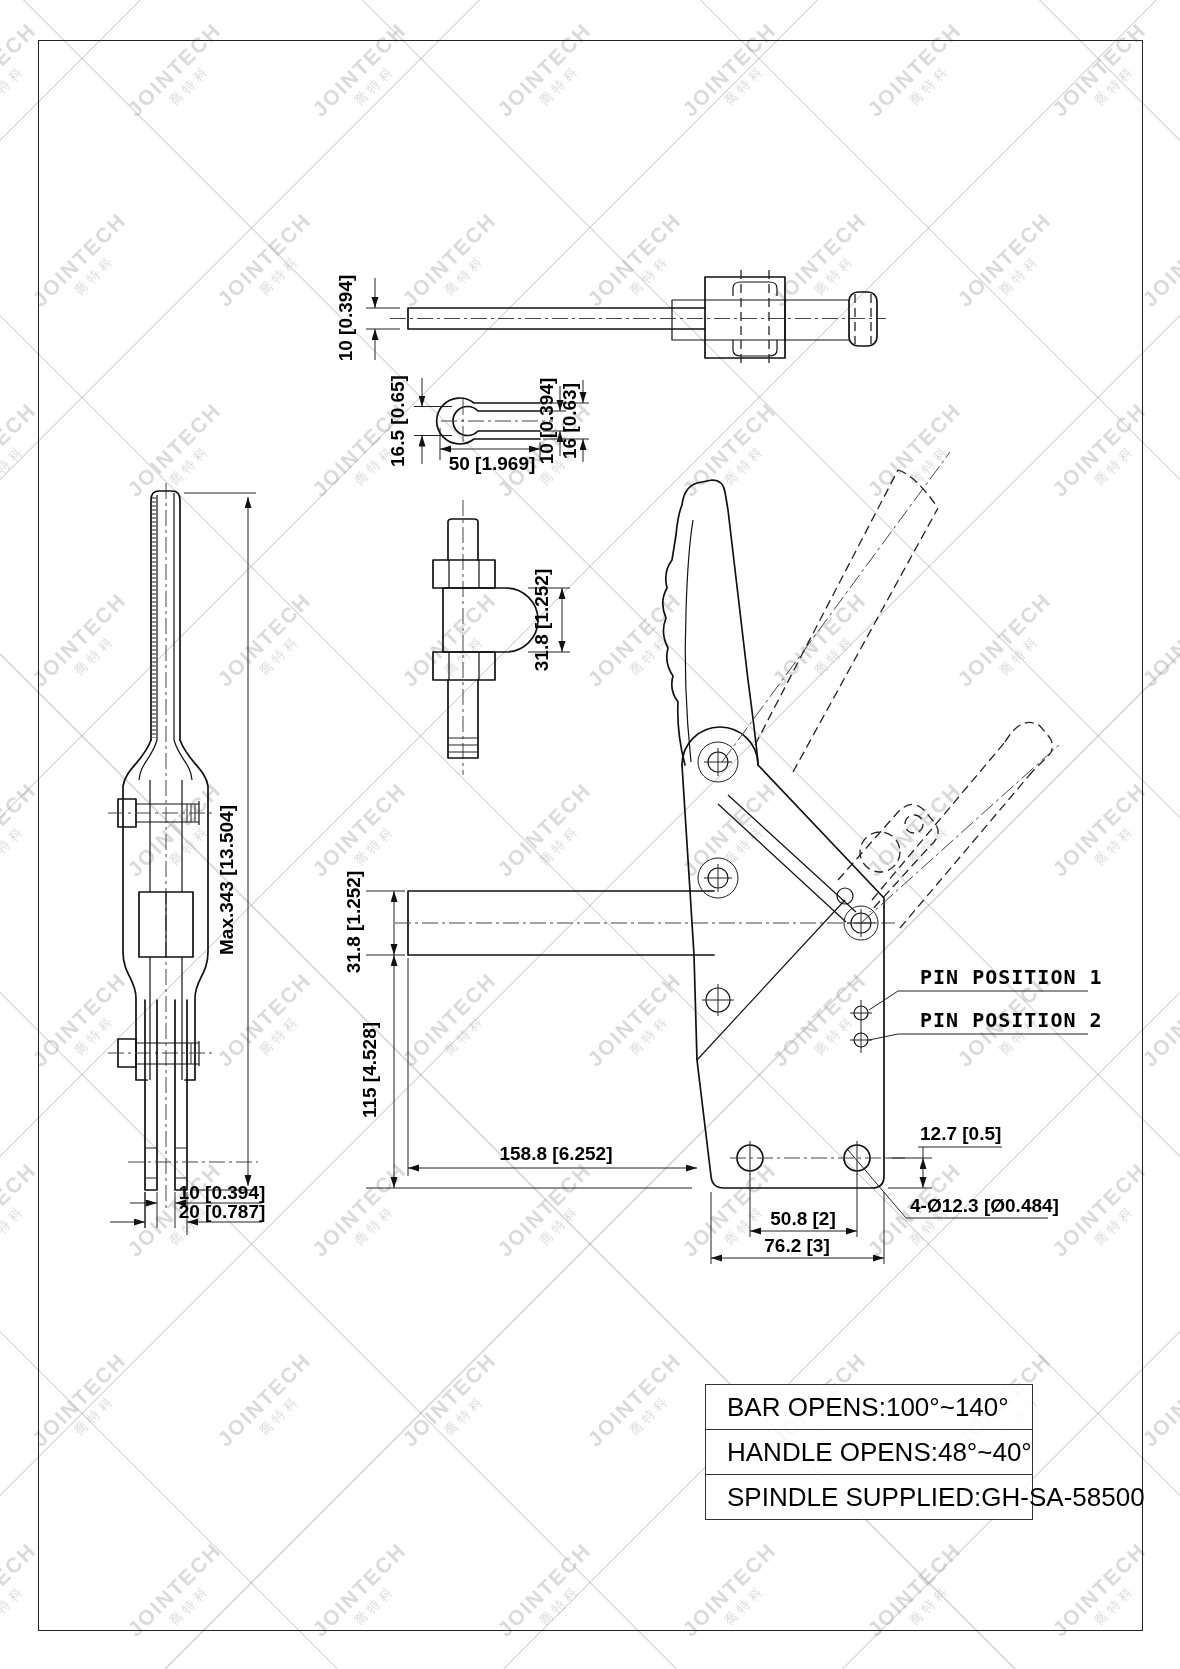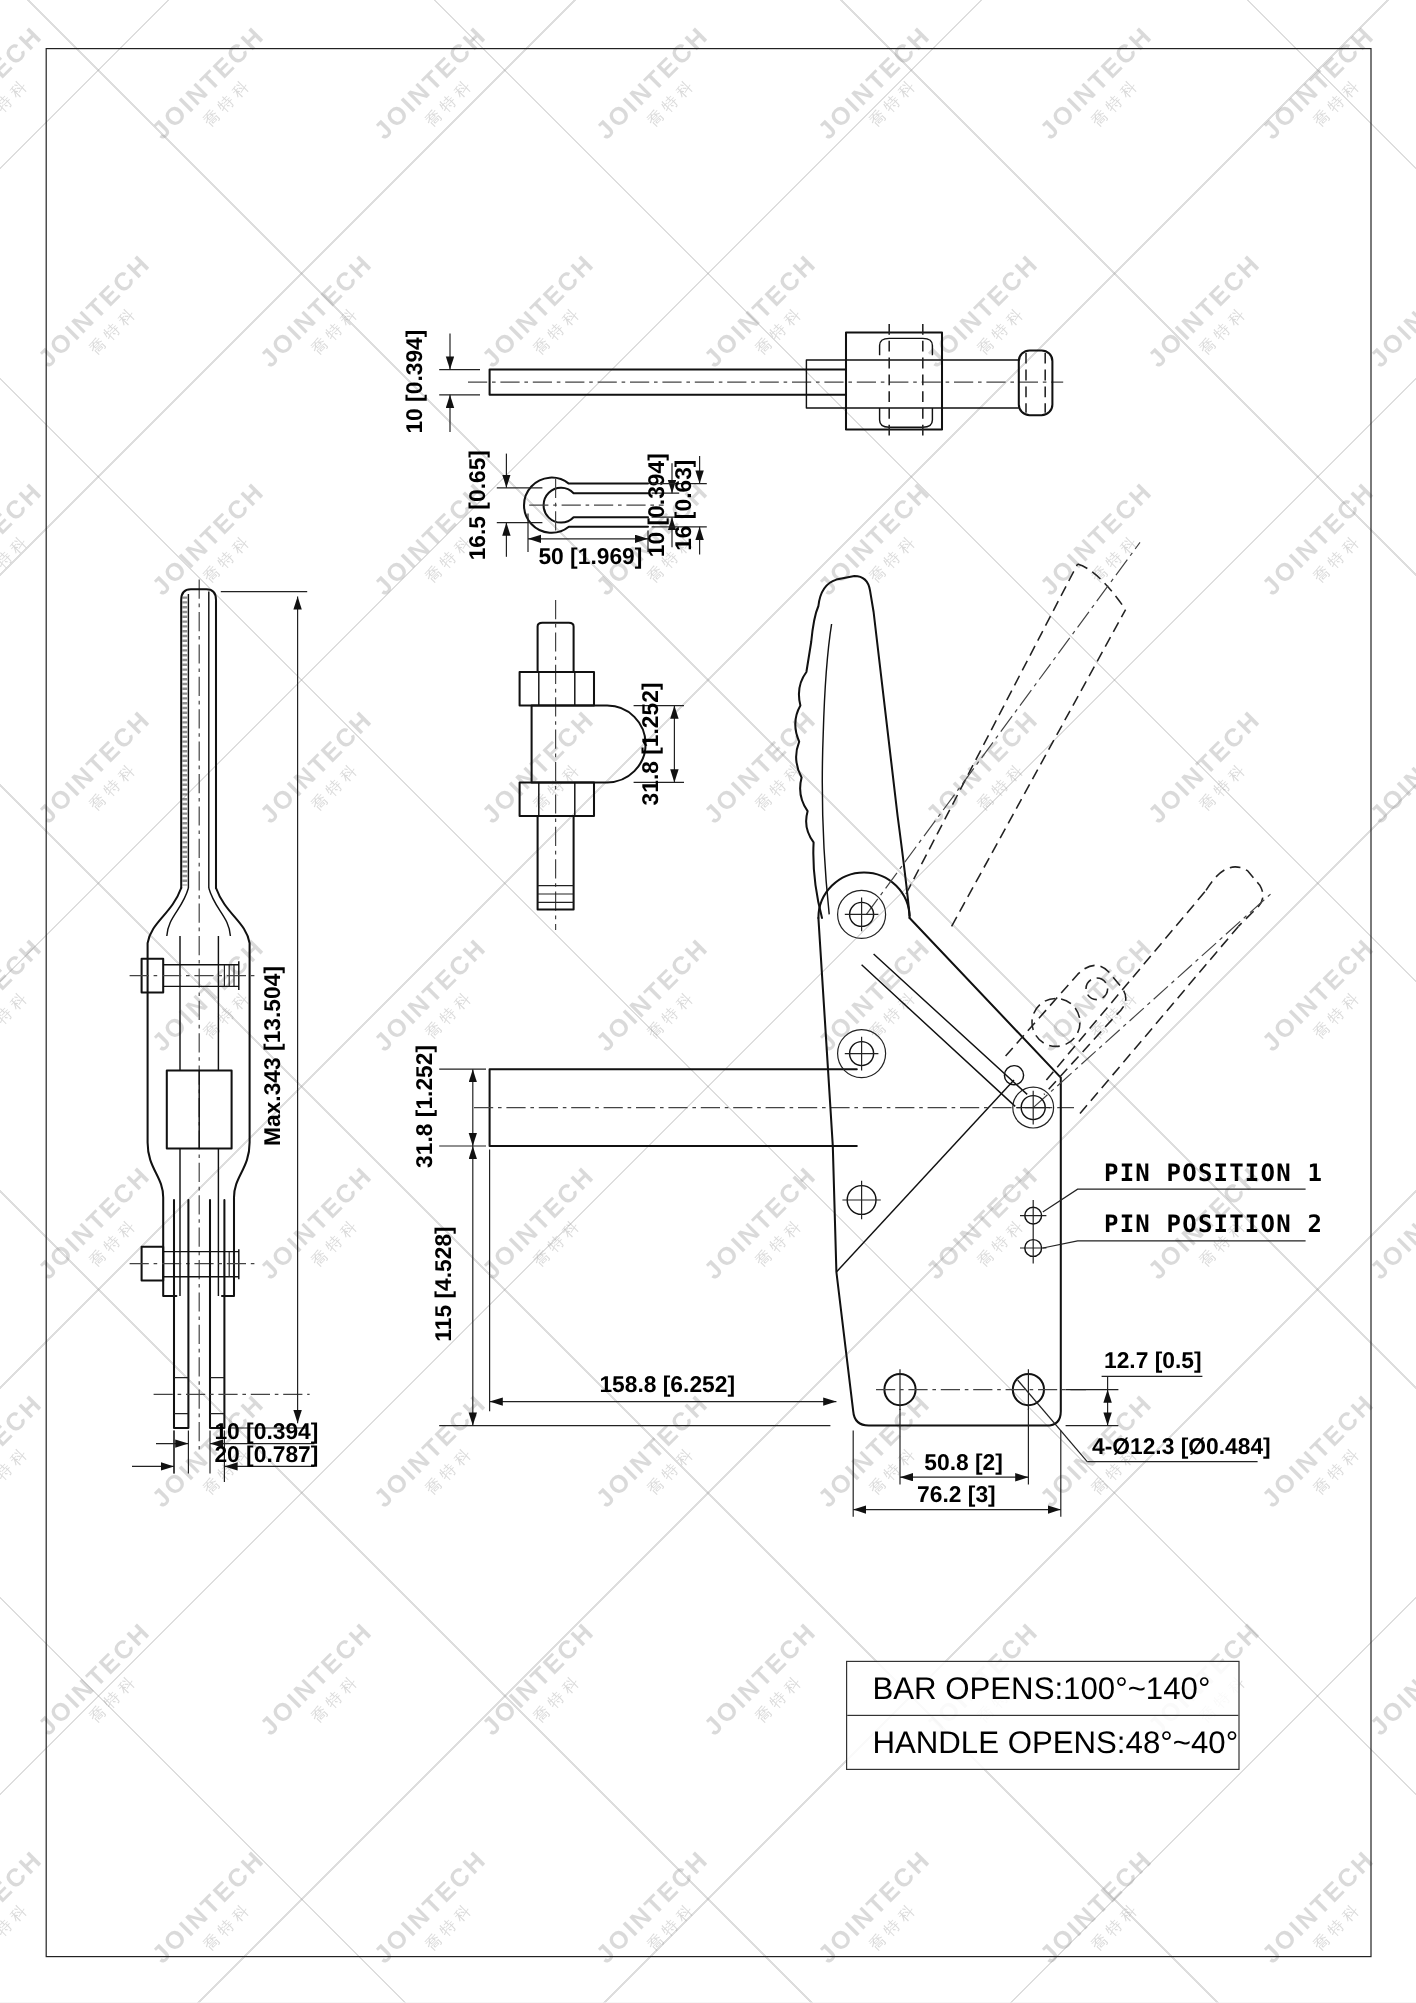--- a/index.html
+++ b/index.html
@@ -494,14 +494,15 @@
 
       <path class="t" d="M711,1192 V1264 M884,1192 V1264"></path>
       <line class="t" x1="711" y1="1258" x2="884" y2="1258" marker-start="url(#ar)" marker-end="url(#ar)"></line>
       <text class="dim" text-anchor="middle" x="797" y="1252">76.2 [3]</text>
     </g>
   </svg>
 
   <div class="spec">
     <div class="row">BAR OPENS:100°~140°</div>
     <div class="row">HANDLE OPENS:48°~40°</div>
+    <div class="row">SPINDLE SUPPLIED:GH-SA-58500</div>
   </div>
 </div>
 
 </body></html>

